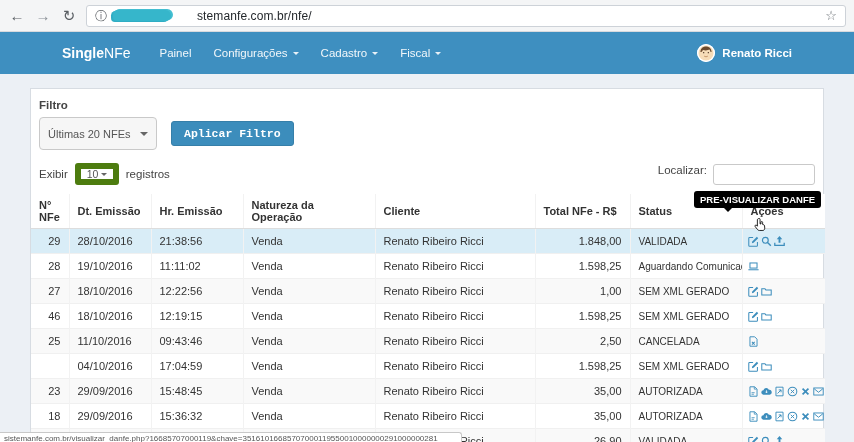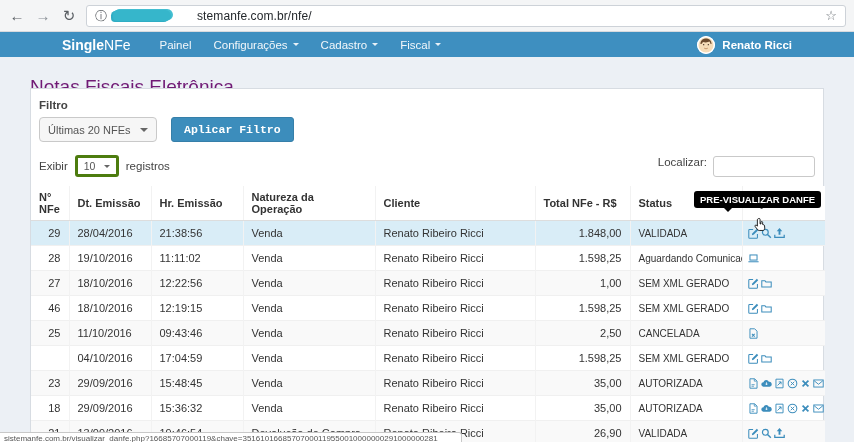--- a/index.html
+++ b/index.html
@@ -12,43 +12,43 @@
   .navbtn { font-size:15px; color:#5a5f64; width:18px; text-align:center; cursor:pointer; line-height:1; }
   .navbtn.fwd { color:#8a9096; }
   .omnibox { flex:1; height:22px; background:#fff; border:1px solid #cdd2d8; border-radius:3px; display:flex; align-items:center; padding:0 8px; gap:6px; font-size:12px; color:#202124; }
   .info-ic { font-size:12px; color:#5f6368; line-height:1; }
   .redact { display:inline-block; width:58px; height:11px; background:#36b6cb; border-radius:7px 9px 8px 6px; box-shadow:2px -1px 0 0 #42bed1, -2px 1px 0 0 #2fadc4; }
   .url-text { letter-spacing:.1px; }
   .url-text b { font-weight:400; color:#24282c;margin-left:20px; }
   .star { margin-left:auto; font-size:13px; color:#6d7378; cursor:pointer; }
 
   
-  .appbar { height:25px; background:#3e8fc0; display:flex; align-items:center; color:#fff; font-size:11.5px; padding-left:62px; white-space:nowrap; }
+  .appbar { height:42px; background:#3e8fc0; display:flex; align-items:center; color:#fff; font-size:11.5px; padding-left:62px; white-space:nowrap; }
   .brand { font-size:14px; margin-right:18px; cursor:pointer; }
   .brand .b1 { font-weight:700; }
   .brand .b2 { font-weight:300; }
   .nav-item { padding:0 11px; cursor:pointer; display:inline-flex; align-items:center; gap:5px; color:#f2f7fa; }
   .caret { width:0; height:0; border:3.5px solid transparent; border-top-color:#e8f1f7; margin-top:3px; }
   .empresa { margin-left:6px; font-size:11px; }
   .empresa .lbl { font-weight:700; }
   .userbox { margin-left:auto; margin-right:62px; display:flex; align-items:center; gap:7px; cursor:pointer; }
   .avatar { width:18px; height:18px; border-radius:50%; background:#fff; overflow:hidden; flex:0 0 auto; }
   .uname { font-weight:700; font-size:11.5px; }
 
   
   .page-title { margin:19px 30px 0; font-size:19px; font-weight:400; color:#701a75; }
   .panel { position:absolute; left:30px; right:30px; top:88px; bottom:0; background:#fff; border:1px solid #d7dce2; border-bottom:none; padding-top:10px; }
   .pad { margin:0 8px; }
   .filtro-lbl { font-size:11.5px; font-weight:700; color:#444; margin-bottom:6px; }
   .filter-row { display:flex; align-items:center; }
-  .select { width:118px; height:25px; background:#f6f6f6; border:1px solid #c9c9c9; border-radius:4px; display:flex; align-items:center; padding:0 8px; font-size:11px; color:#555; cursor:pointer; }
+  .select { width:118px; height:33px; background:#f6f6f6; border:1px solid #c9c9c9; border-radius:4px; display:flex; align-items:center; padding:0 8px; font-size:11px; color:#555; cursor:pointer; }
   .select .caret2 { margin-left:auto; width:0; height:0; border:4px solid transparent; border-top-color:#666; margin-top:4px; }
   .btn { margin-left:14px; height:25px; padding:0 12px; background:#3c8dbc; border:1px solid #367fa9; border-radius:3px; color:#fff; font-size:11.5px; font-weight:600; cursor:pointer; font-family:Liberation Mono, monospace; }
   .exibir-row { margin-top:13px; display:flex; align-items:center; font-size:11.5px; color:#444; }
-  .mini-select { width:44px; height:22px; margin:0 7px; background:#fff; border:3px solid #4d7c0f; border-radius:3px; display:flex; align-items:center; padding:0 6px; font-size:10.5px; color:#555; cursor:pointer; }
+  .mini-select { width:44px; height:22px; margin:0 7px; background:#fff; border:6px solid #4d7c0f; border-radius:3px; display:flex; align-items:center; padding:0 6px; font-size:10.5px; color:#555; cursor:pointer; }
   .mini-select .caret2 { margin-left:auto; width:0; height:0; border:3.5px solid transparent; border-top-color:#666; margin-top:3px; }
   .loc { margin-left:auto; display:flex; gap:6px; }
   .loc input { width:102px; height:21px; border:1px solid #c9c9c9; border-radius:3px; padding:0 5px; font-size:11px; font-family:inherit; }
 
   
   table { width:100%; border-collapse:collapse; table-layout:fixed; margin-top:9px; }
   th { text-align:left; font-size:11px; font-weight:700; color:#333; padding:5px 8px; border-bottom:1px solid #ddd; background:#fff; cursor:pointer; }
   td { font-size:11px; color:#333; padding:6px 8px; border-top:1px solid #f0f0f0; height:24px; overflow:hidden; white-space:nowrap; }
   th + th, td + td { border-left:1px solid #f2f2f2; }
   tbody tr:nth-child(odd) { background:#f9f9f9; }
@@ -158,21 +158,21 @@
             <th class="c3">Natureza da Operação</th>
             <th class="c4">Cliente</th>
             <th class="c5">Total NFe - R$</th>
             <th class="c6">Status</th>
             <th class="c7">Ações</th>
           </tr>
         </thead>
       <tbody>
           <tr class="hl">
             <td class="c0 num">29</td>
-            <td class="c1">28/04/2016</td>
+            <td class="c1">28/10/2016</td>
             <td class="c2">21:38:56</td>
             <td class="c3">Venda</td>
             <td class="c4">Renato Ribeiro Ricci</td>
             <td class="c5 num">1.848,00</td>
             <td class="c6">VALIDADA</td>
             <td class="c7"><span class="act"><svg viewBox="0 0 14 14">
                   <path d="M12 7.5V12a1 1 0 0 1-1 1H2a1 1 0 0 1-1-1V3a1 1 0 0 1 1-1h4.5" fill="none" stroke="#3c8dbc" stroke-width="1.3"></path>
                   <path d="M5 9.3 5.4 7 11.3 1.1l1.7 1.7L7.1 8.7 5 9.3z" fill="#3c8dbc"></path>
                 </svg></span><span class="act"><svg viewBox="0 0 14 14">
                   <circle cx="5.5" cy="5.5" r="3.7" fill="none" stroke="#3c8dbc" stroke-width="1.5"></circle>

